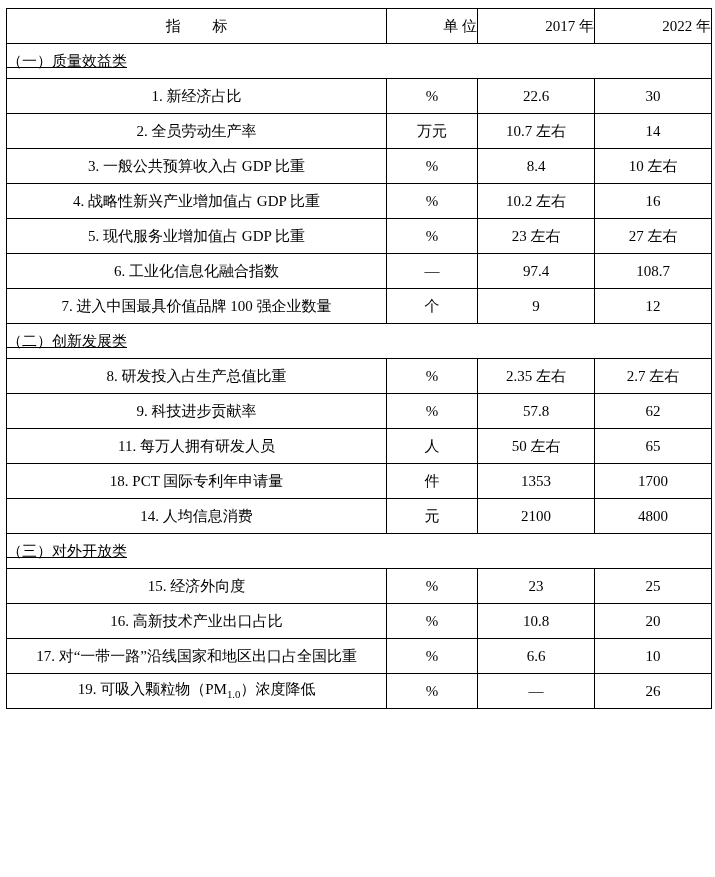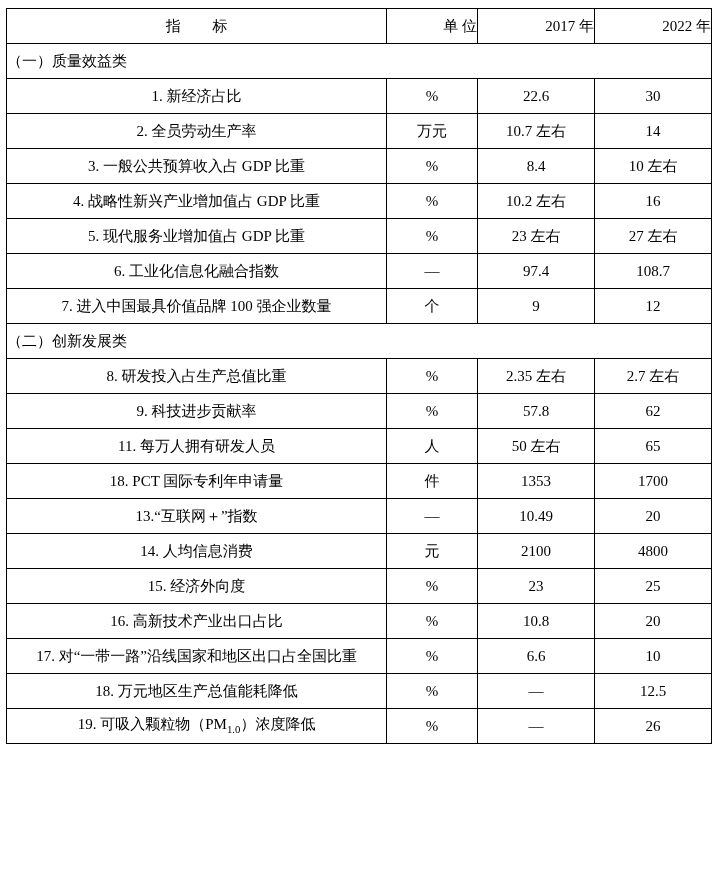--- a/index.html
+++ b/index.html
@@ -63,20 +63,21 @@
   }
   .row-val {
     text-align: center;
     font-size: 14.5px;
   }
   .group-row td {
     text-align: left;
     padding-left: 8px;
     font-size: 15px;
     height: 34px;
+    text-decoration: underline;
   }
   .tall td { height: 46px; }
   .sub {
     font-size: 0.72em;
     vertical-align: sub;
   }
 </style>
 </head>
 <body>
 
@@ -163,54 +164,45 @@
           <td class="row-val">50 左右</td>
           <td class="row-val">65</td>
         </tr>
         <tr>
           <td class="row-name">18. PCT 国际专利年申请量</td>
           <td class="row-val">件</td>
           <td class="row-val">1353</td>
           <td class="row-val">1700</td>
         </tr>
         <tr>
-          <td class="row-name">13.“互联网＋”指数</td>
-          <td class="row-val">—</td>
-          <td class="row-val">10.49</td>
-          <td class="row-val">20</td>
-        </tr>
-        <tr>
           <td class="row-name">14. 人均信息消费</td>
           <td class="row-val">元</td>
           <td class="row-val">2100</td>
           <td class="row-val">4800</td>
         </tr>
+        <tr class="group-row">
+          <td colspan="4">（三）对外开放类</td>
+        </tr>
         <tr>
           <td class="row-name">15. 经济外向度</td>
           <td class="row-val">%</td>
           <td class="row-val">23</td>
           <td class="row-val">25</td>
         </tr>
         <tr>
           <td class="row-name">16. 高新技术产业出口占比</td>
           <td class="row-val">%</td>
           <td class="row-val">10.8</td>
           <td class="row-val">20</td>
         </tr>
         <tr class="tall">
           <td class="row-name">17. 对“一带一路”沿线国家和地区出口占全国比重</td>
           <td class="row-val">%</td>
           <td class="row-val">6.6</td>
           <td class="row-val">10</td>
-        </tr>
-        <tr>
-          <td class="row-name">18. 万元地区生产总值能耗降低</td>
-          <td class="row-val">%</td>
-          <td class="row-val">—</td>
-          <td class="row-val">12.5</td>
         </tr>
         <tr>
           <td class="row-name">19. 可吸入颗粒物（PM<span class="sub">1.0</span>）浓度降低</td>
           <td class="row-val">%</td>
           <td class="row-val">—</td>
           <td class="row-val">26</td>
         </tr>
       </tbody>
   </table>
 </div>

